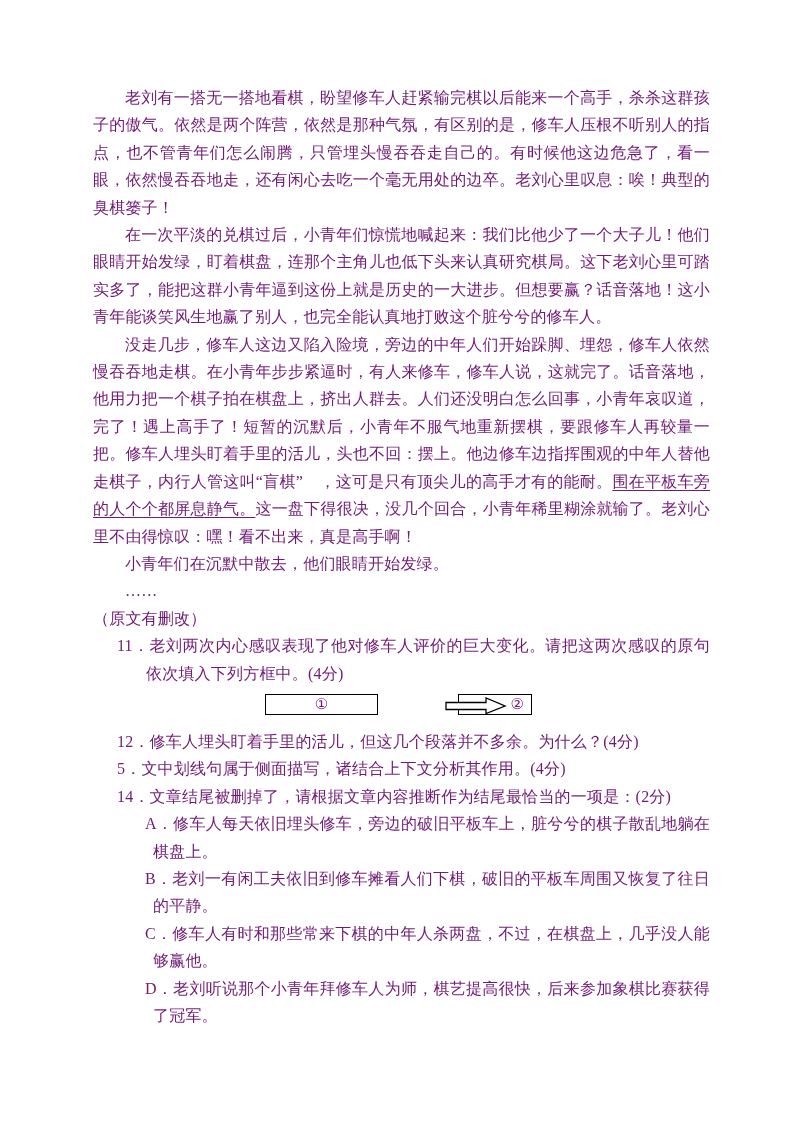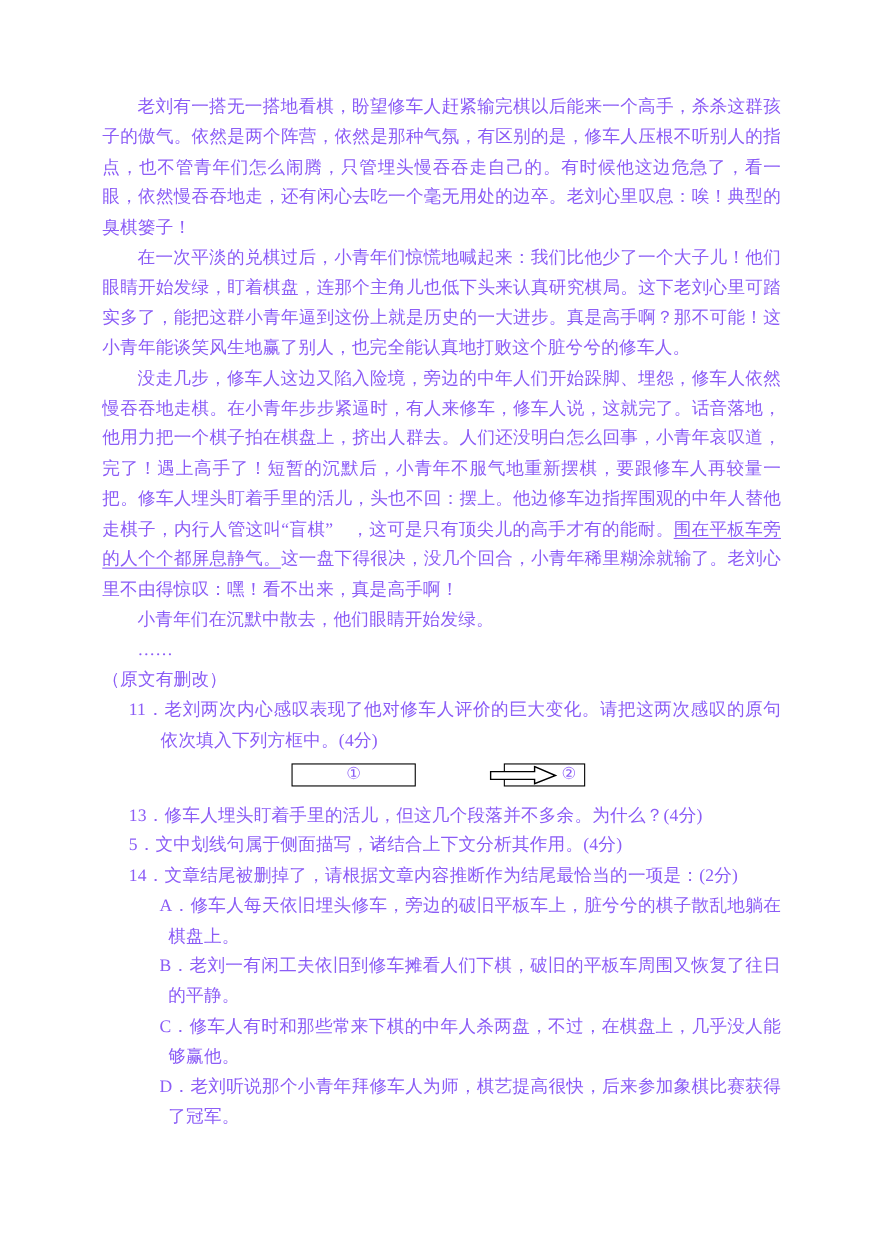--- a/index.html
+++ b/index.html
@@ -3,21 +3,21 @@
 <meta charset="utf-8">
 <style>
   * { box-sizing: border-box; }
   html, body { margin: 0; padding: 0; background: #e8e8e8; }
   .page {
     position: relative;
     width: 794px;
     height: 1123px;
     margin: 0 auto;
     background: #ffffff;
-    color: #8b5cf6;
+    color: #701a75;
     font-family: "Liberation Serif", "DejaVu Serif", serif;
     font-size: 16px;
     line-height: 27.4px;
     overflow: hidden;
   }
   .content {
     padding: 84px 84px 20px 93px;
     width: 794px;
   }
   .para {
@@ -87,21 +87,21 @@
   }
 </style>
 </head>
 <body>
 
 <div class="page">
   <div class="content">
 
     <p class="para indent">老刘有一搭无一搭地看棋，盼望修车人赶紧输完棋以后能来一个高手，杀杀这群孩子的傲气。依然是两个阵营，依然是那种气氛，有区别的是，修车人压根不听别人的指点，也不管青年们怎么闹腾，只管埋头慢吞吞走自己的。有时候他这边危急了，看一眼，依然慢吞吞地走，还有闲心去吃一个毫无用处的边卒。老刘心里叹息：唉！典型的臭棋篓子！</p>
 
-    <p class="para indent">在一次平淡的兑棋过后，小青年们惊慌地喊起来：我们比他少了一个大子儿！他们眼睛开始发绿，盯着棋盘，连那个主角儿也低下头来认真研究棋局。这下老刘心里可踏实多了，能把这群小青年逼到这份上就是历史的一大进步。真是高手啊？那不可能！这小青年能谈笑风生地赢了别人，也完全能认真地打败这个脏兮兮的修车人。</p>
+    <p class="para indent">在一次平淡的兑棋过后，小青年们惊慌地喊起来：我们比他少了一个大子儿！他们眼睛开始发绿，盯着棋盘，连那个主角儿也低下头来认真研究棋局。这下老刘心里可踏实多了，能把这群小青年逼到这份上就是历史的一大进步。但想要赢？话音落地！这小青年能谈笑风生地赢了别人，也完全能认真地打败这个脏兮兮的修车人。</p>
 
     <p class="para indent"><span>没走几步，修车人这边又陷入险境，旁边的中年人们开始跺脚、埋怨，修车人依然慢吞吞地走棋。在小青年步步紧逼时，有人来修车，修车人说，这就完了。话音落地，他用力把一个棋子拍在棋盘上，挤出人群去。人们还没明白怎么回事，小青年哀叹道，完了！遇上高手了！短暂的沉默后，小青年不服气地重新摆棋，要跟修车人再较量一把。修车人埋头盯着手里的活儿，头也不回：摆上。他边修车边指挥围观的中年人替他走棋子，内行人管这叫“盲棋”　，这可是只有顶尖儿的高手才有的能耐。</span><span class="underline">围在平板车旁的人个个都屏息静气。</span><span>这一盘下得很决，没几个回合，小青年稀里糊涂就输了。老刘心里不由得惊叹：嘿！看不出来，真是高手啊！</span></p>
 
     <p class="para indent">小青年们在沉默中散去，他们眼睛开始发绿。</p>
 
     <p class="para indent">……</p>
 
     <p class="source-line">（原文有删改）</p>
 
     <p class="question"><span class="qnum">11．</span><span>老刘两次内心感叹表现了他对修车人评价的巨大变化。请把这两次感叹的原句依次填入下列方框中。(4分)</span></p>
@@ -109,21 +109,21 @@
     <div class="diagram">
       <div class="answer-box box1">①</div>
       <div class="arrow-wrap">
         <svg width="62" height="18" viewBox="0 0 62 18" xmlns="http://www.w3.org/2000/svg">
           <polygon points="1,5.5 41,5.5 41,1 60,9 41,16.5 41,12.5 1,12.5" fill="#ffffff" stroke="#000000" stroke-width="1.3"></polygon>
         </svg>
       </div>
       <div class="answer-box box2">②</div>
     </div>
 
-    <p class="question"><span class="qnum">13．</span><span>修车人埋头盯着手里的活儿，但这几个段落并不多余。为什么？(4分)</span></p>
+    <p class="question"><span class="qnum">12．</span><span>修车人埋头盯着手里的活儿，但这几个段落并不多余。为什么？(4分)</span></p>
 
     <p class="question"><span class="qnum">5．</span><span>文中划线句属于侧面描写，诸结合上下文分析其作用。(4分)</span></p>
 
     <p class="question"><span class="qnum">14．</span><span>文章结尾被删掉了，请根据文章内容推断作为结尾最恰当的一项是：(2分)</span></p>
 
     <p class="option"><span class="olabel">A．</span><span>修车人每天依旧埋头修车，旁边的破旧平板车上，脏兮兮的棋子散乱地躺在棋盘上。</span></p>
 
     <p class="option"><span class="olabel">B．</span><span>老刘一有闲工夫依旧到修车摊看人们下棋，破旧的平板车周围又恢复了往日的平静。</span></p>
 
     <p class="option"><span class="olabel">C．</span><span>修车人有时和那些常来下棋的中年人杀两盘，不过，在棋盘上，几乎没人能够赢他。</span></p>

